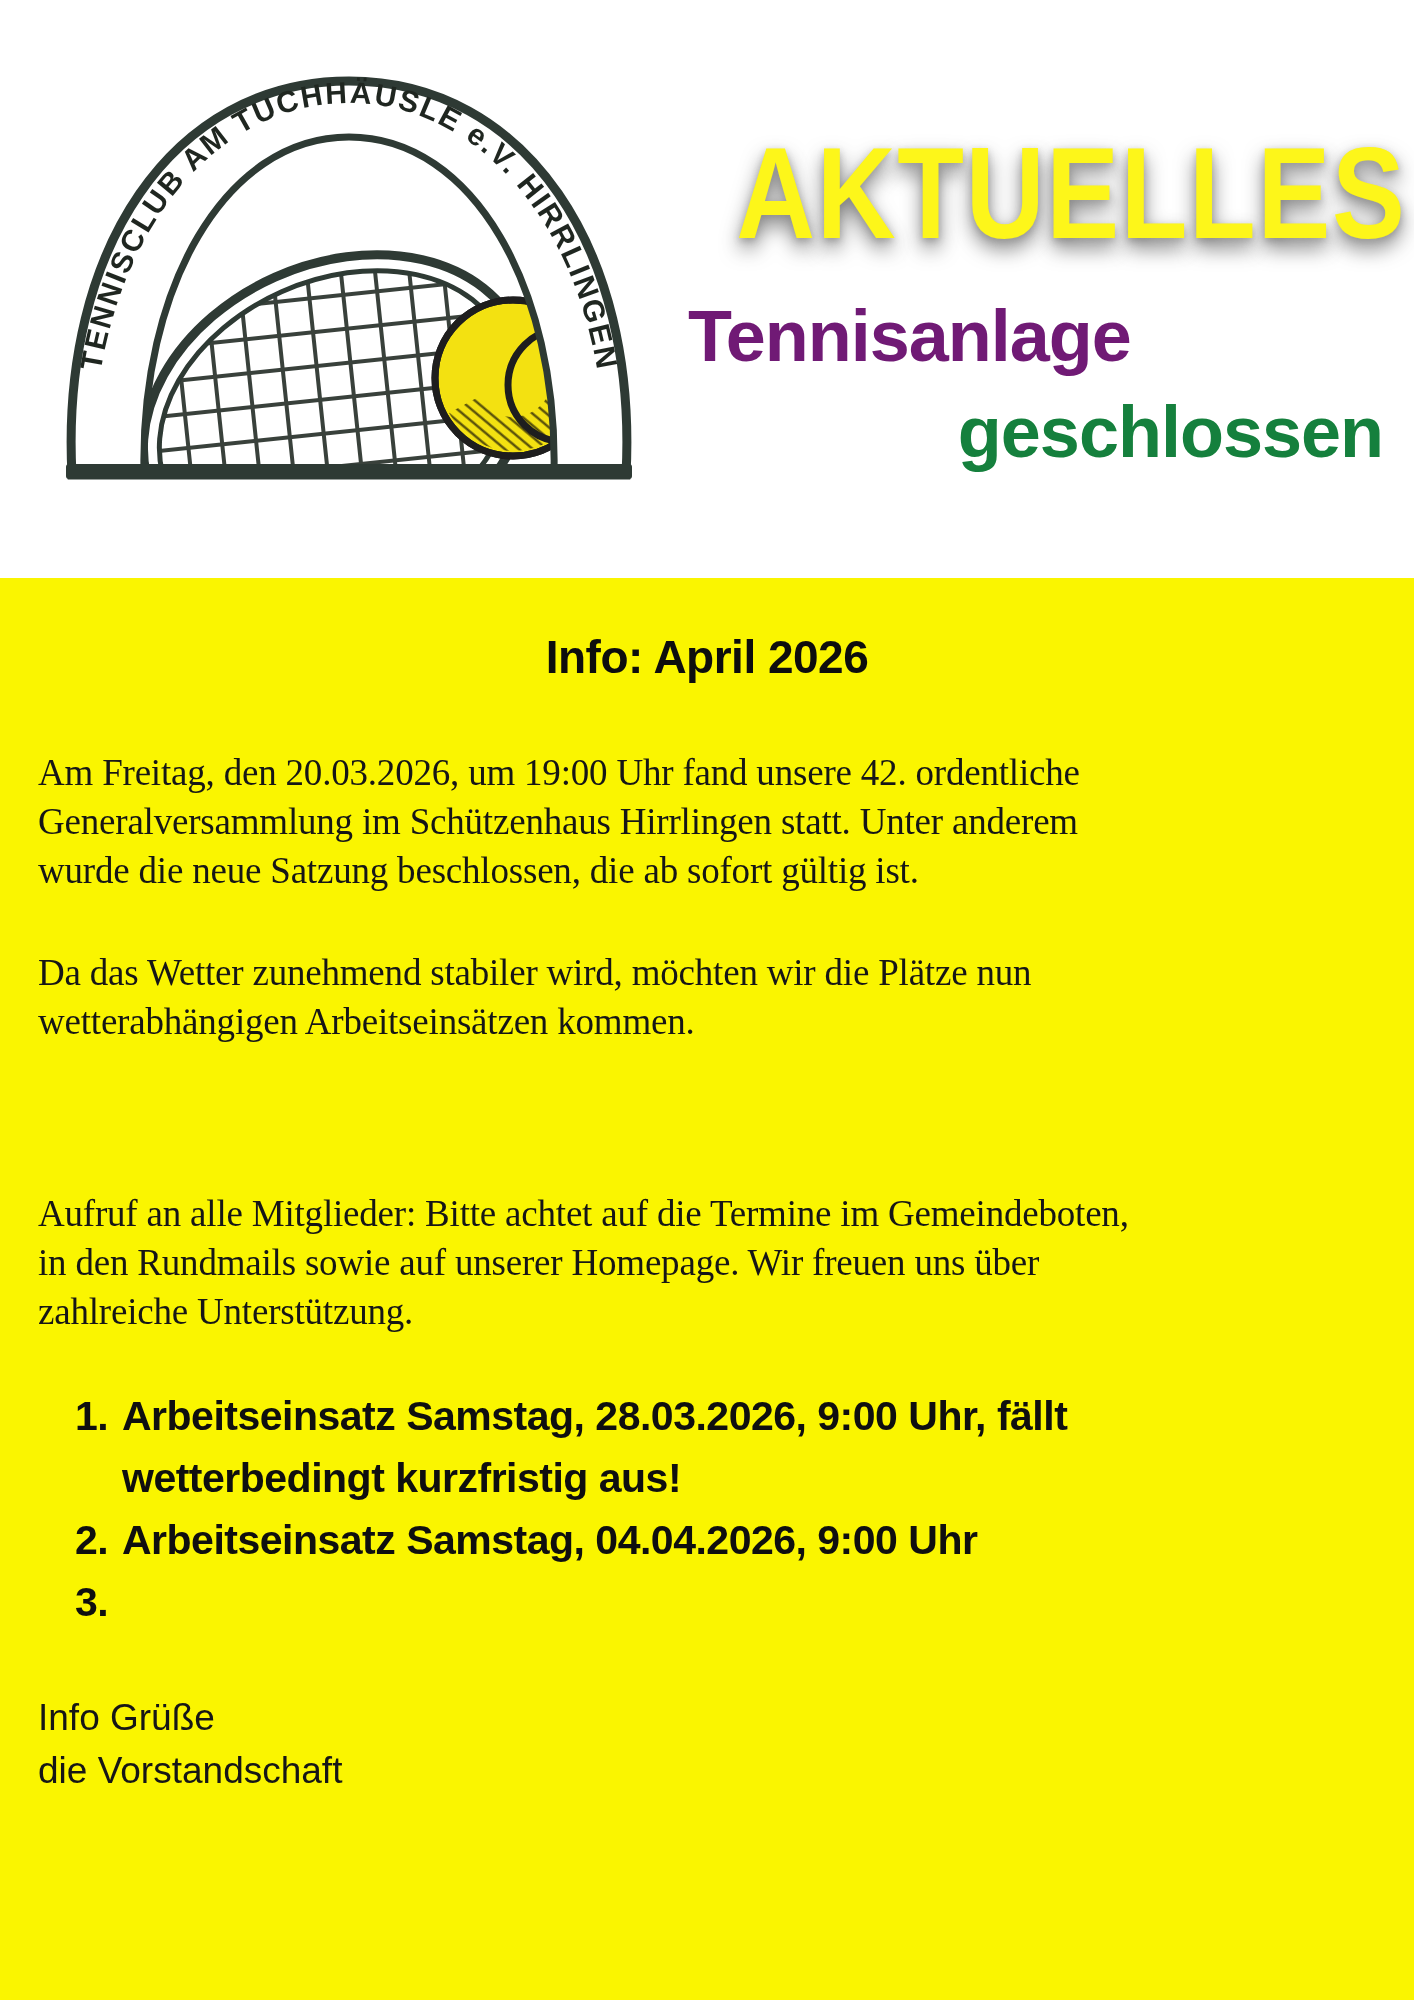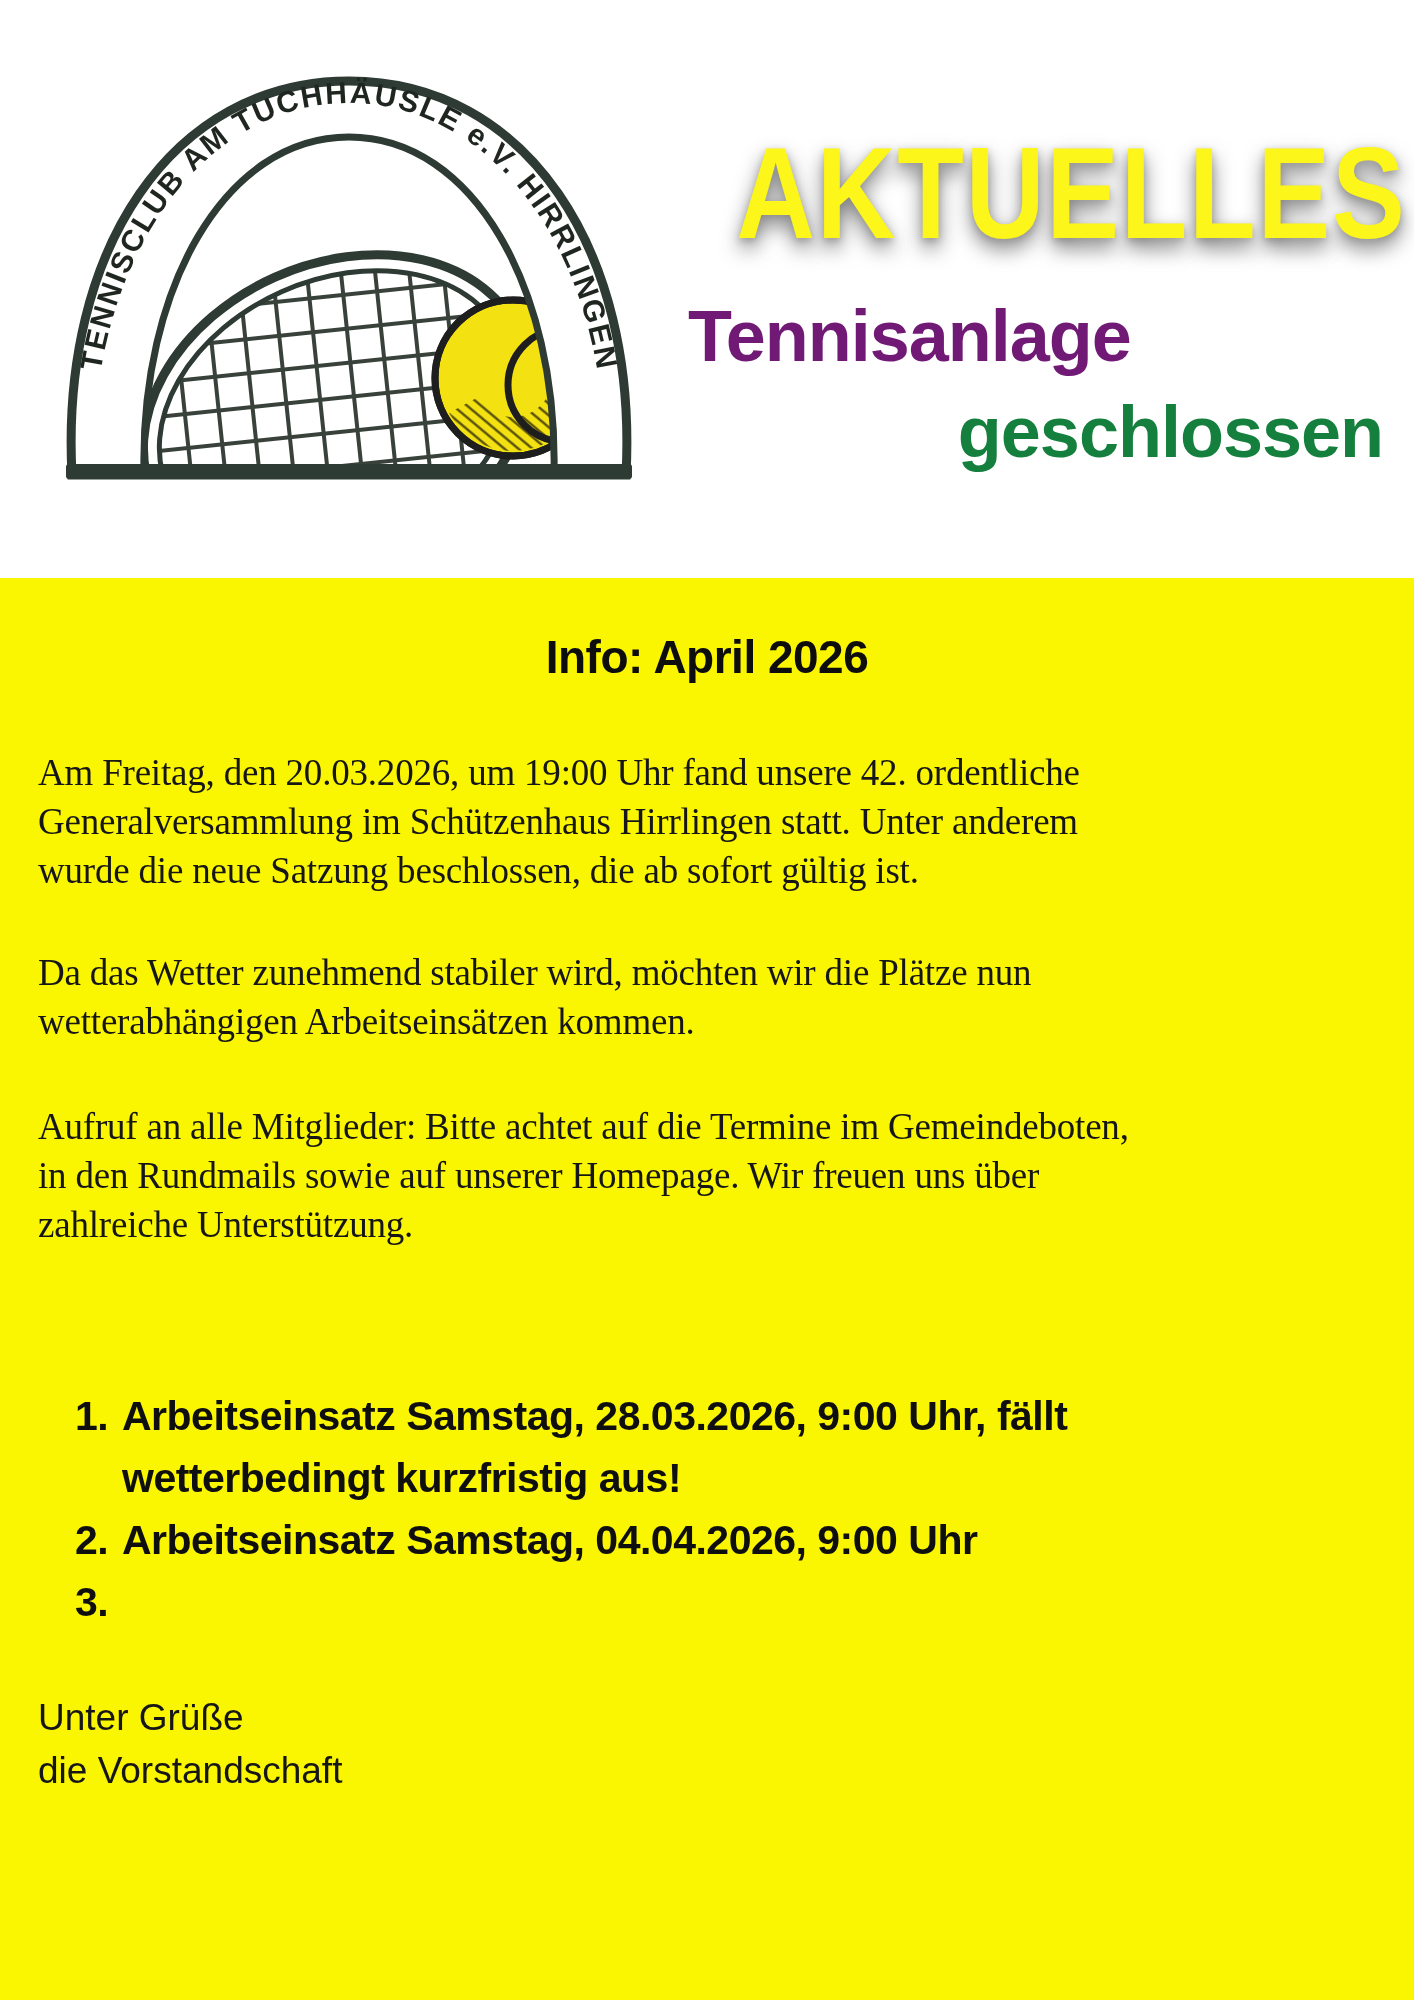--- a/index.html
+++ b/index.html
@@ -35,21 +35,21 @@
   .info-heading{
     position:absolute;left:0;top:634px;width:1414px;margin:0;
     text-align:center;font-size:46px;font-weight:bold;line-height:1;
     color:#0d0d0d;letter-spacing:-0.5px;
   }
   .para{
     position:absolute;left:38px;margin:0;width:1360px;
     font-size:37px;line-height:49px;color:#161616;letter-spacing:-0.2px;
   }
   .para span{display:block;white-space:nowrap;font-family:Liberation Serif, serif;}
-  .p1{top:748px;} .p2{top:948px;} .p3{top:1102px;}
+  .p1{top:748px;} .p2{top:948px;} .p3{top:1189px;}
   .work-list{position:absolute;left:75px;top:1385px;width:1310px;}
   .list-item{display:flex;align-items:flex-start;
     font-size:41px;font-weight:bold;line-height:62px;color:#0f0f0f;letter-spacing:-0.5px;}
   .list-marker{width:47px;flex:0 0 47px;}
   .list-lines span{display:block;white-space:nowrap;}
   .closing{position:absolute;left:38px;top:1691px;
     font-size:37px;line-height:53px;color:#161616;}
   .closing span{display:block;white-space:nowrap;}
 </style>
 </head>
@@ -140,17 +140,17 @@
       <div class="list-lines">
         <span>Arbeitseinsatz Samstag, 04.04.2026, 9:00 Uhr</span>
       </div>
     </div>
     <div class="list-item">
       <div class="list-marker">3.</div>
     </div>
   </div>
 
   <div class="closing">
-    <span>Unter Grüße</span>
+    <span>Info Grüße</span>
     <span>die Vorstandschaft</span>
   </div>
 
 </div>
 
 </body></html>

